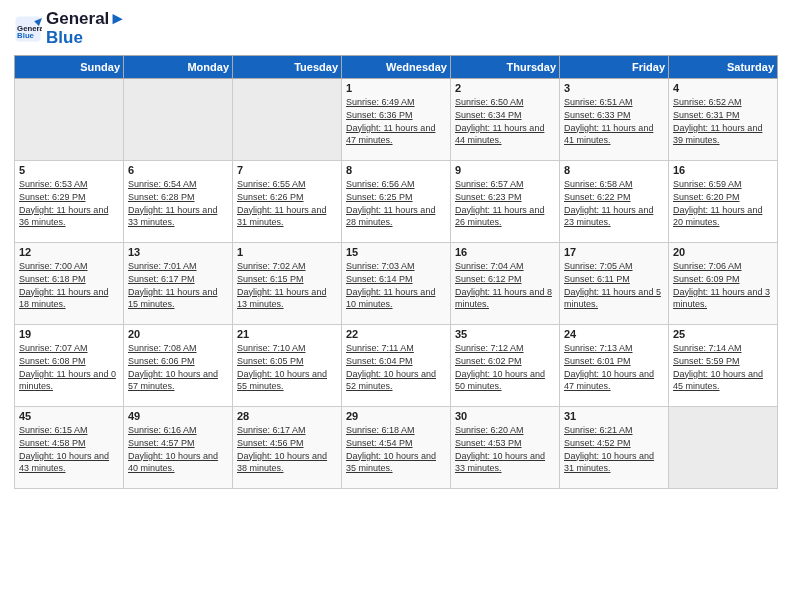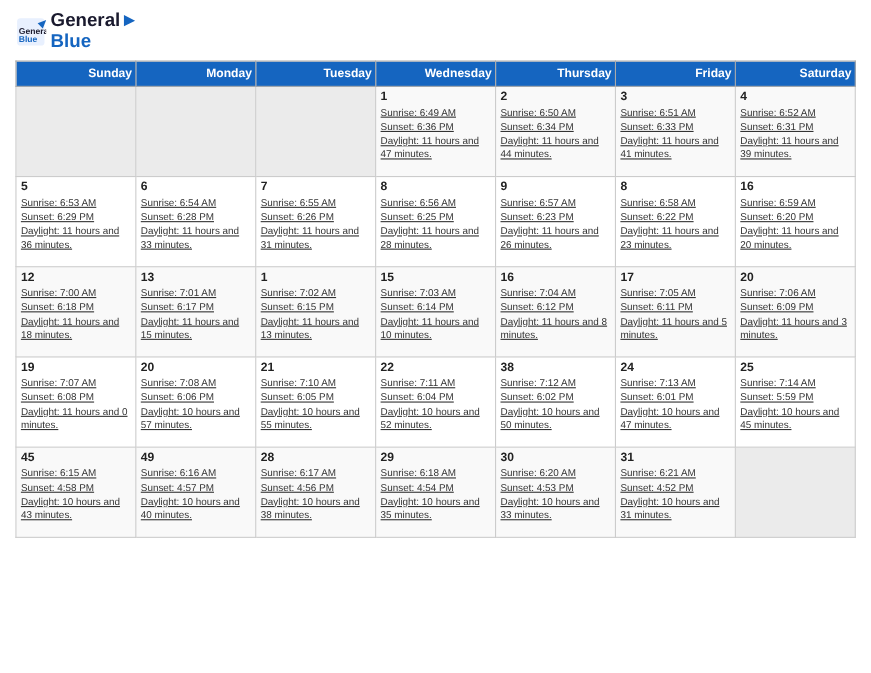--- a/index.html
+++ b/index.html
@@ -221,21 +221,21 @@
           </td>
           <td>
             <span class="day-number">21</span>
             <div class="day-info">Sunrise: 7:10 AM<br>Sunset: 6:05 PM<br>Daylight: 10 hours and 55 minutes.</div>
           </td>
           <td>
             <span class="day-number">22</span>
             <div class="day-info">Sunrise: 7:11 AM<br>Sunset: 6:04 PM<br>Daylight: 10 hours and 52 minutes.</div>
           </td>
           <td>
-            <span class="day-number">38</span>
+            <span class="day-number">35</span>
             <div class="day-info">Sunrise: 7:12 AM<br>Sunset: 6:02 PM<br>Daylight: 10 hours and 50 minutes.</div>
           </td>
           <td>
             <span class="day-number">24</span>
             <div class="day-info">Sunrise: 7:13 AM<br>Sunset: 6:01 PM<br>Daylight: 10 hours and 47 minutes.</div>
           </td>
           <td>
             <span class="day-number">25</span>
             <div class="day-info">Sunrise: 7:14 AM<br>Sunset: 5:59 PM<br>Daylight: 10 hours and 45 minutes.</div>
           </td>

